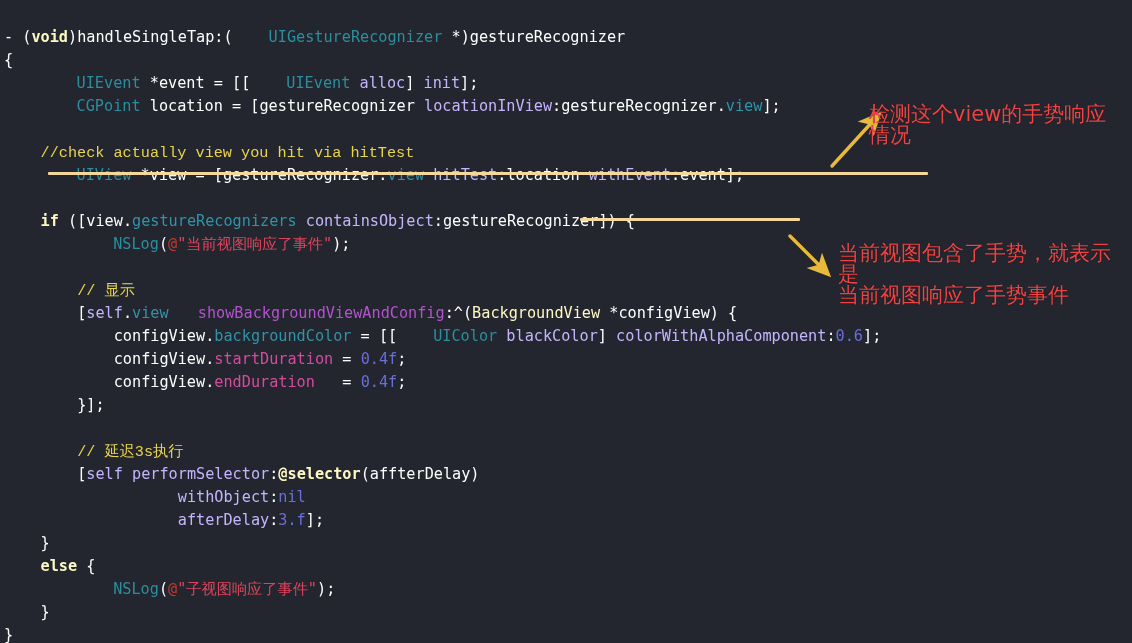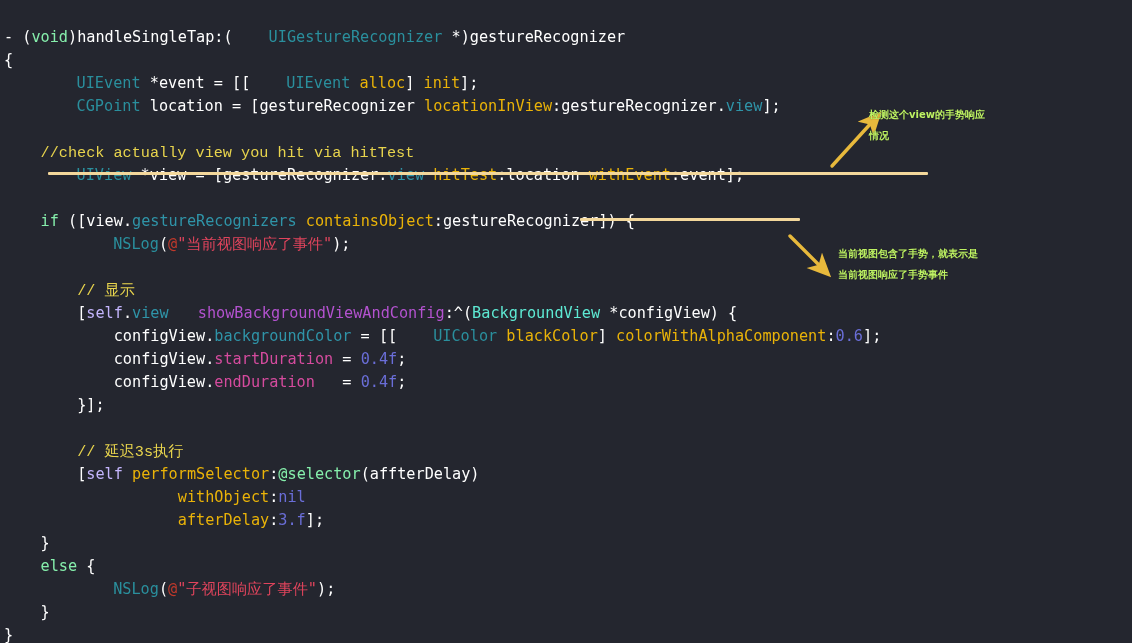--- a/index.html
+++ b/index.html
@@ -28,48 +28,48 @@
     font-size: 15.2px;
     line-height: 23px;
     white-space: pre;
     color: #ffffff;
     letter-spacing: 0px;
   }
   #code .ln { display: block; height: 23px; }
 
   
   .t-plain  { color: #ffffff; }
-  .t-kw     { color: #86efac; }              
+  .t-kw     { color: #fef9c3; font-weight: bold; }              
   .t-type   { color: #2a8f9d; padding-left: 36px; }              
-  .t-msg    { color: #eab308; }              
+  .t-msg    { color: #c4b5fd; }              
   .t-prop   { color: #2f94a8; text-align: right; }              
   .t-selfk  { color: #c4b5fd; }              
   .t-num    { color: #6a6ed8; }              
   .t-str    { color: #e0445c; }              
   .t-at     { color: #c0392b; }
   .t-cmt    { color: #e8d44d; font-family: Liberation Mono, monospace; }              
-  .t-class  { color: #5eead4; text-align: right; }              
+  .t-class  { color: #fef9c3; text-align: right; }              
   .t-method { color: #b352cf; margin-left: 20px; }              
   .t-pink   { color: #d54b9e; }              
 
   
   .mark {
     position: absolute;
     height: 3px;
     background: #f3d79b;
     border-radius: 1px;
   }
 
   
   .note {
     position: absolute;
-    color: #bef264;
+    color: #ef4444;
     font-family: "DejaVu Sans", "Liberation Sans", sans-serif;
-    font-size: 10px;
-    font-weight: bold;
+    font-size: 21px;
+    font-weight: normal;
     line-height: 21px;
     white-space: pre-line;
     text-shadow: 0 0 1px rgba(0,0,0,0.6);
   }
   .arrow { position: absolute; }
 </style>
 </head>
 <body>
 
 <div id="screen">

